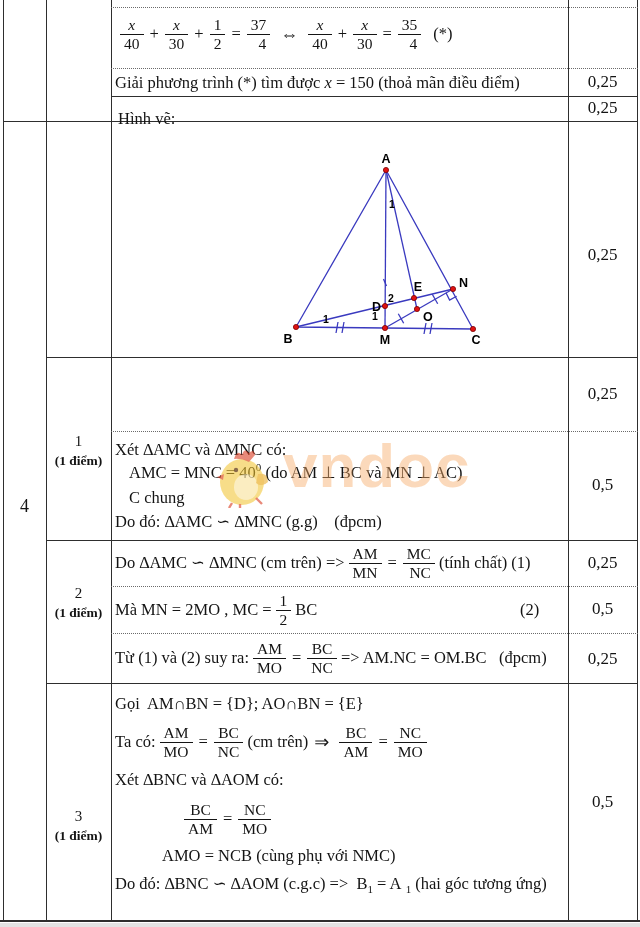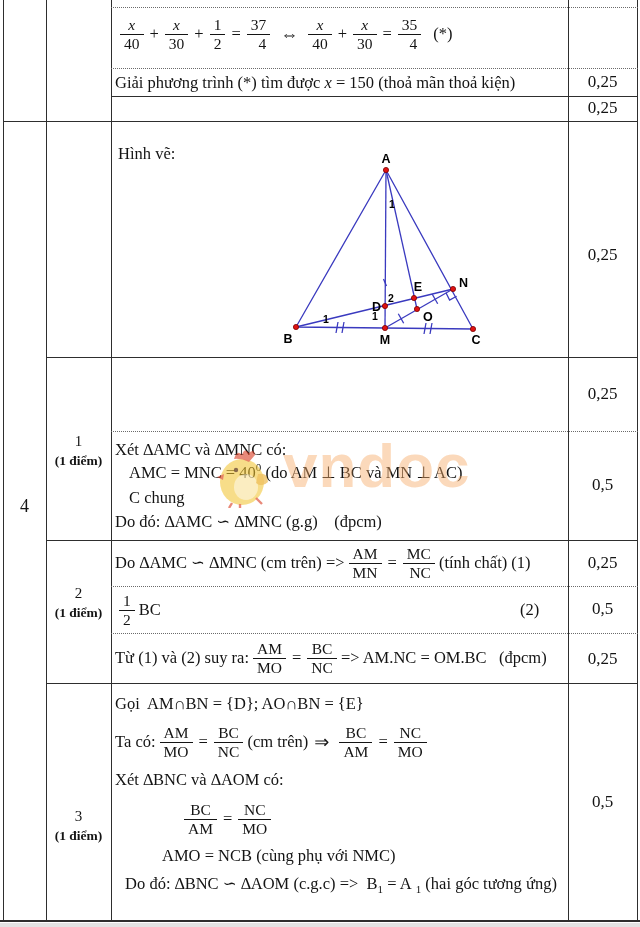--- a/index.html
+++ b/index.html
@@ -88,29 +88,29 @@
       </span>
     <span class="op">=</span>
     <span class="fr">
         <span class="n">35</span>
         <span class="d">4</span>
       </span>
     <span style="margin-left:8px">(*)</span>
   </div>
 
   <div class="line" style="left:115px;top:73px">
-    <span>Giải phương trình (*) tìm được </span><span class="it">x</span>&nbsp;<span>= 150</span>&nbsp;<span>(thoả mãn thoả kiện)</span>
+    <span>Giải phương trình (*) tìm được </span><span class="it">x</span>&nbsp;<span>= 150</span>&nbsp;<span>(thoả mãn điều điểm)</span>
   </div>
   <div class="score" style="top:71px">0,25</div>
 
   <div class="score" style="top:97px">0,25</div>
 
   <div class="abs" style="left:3px;top:496px;width:43px;text-align:center;font-size:18px">4</div>
 
-  <div class="line" style="left:118px;top:144px">Hình vẽ:</div>
+  <div class="line" style="left:118px;top:109px">Hình vẽ:</div>
   <div class="score" style="top:244px">0,25</div>
 
   <svg class="abs" style="left:268px;top:150px" width="225" height="202" viewBox="0 0 225 202">
     <g stroke="#3a3abf" stroke-width="1.3" fill="none">
       <path d="M118,20 L28,177 L205,179 Z"></path>
       <line x1="118" y1="20" x2="117" y2="178"></line>
       <line x1="28" y1="177" x2="185" y2="139"></line>
       <line x1="117" y1="178" x2="185" y2="139"></line>
       <line x1="118" y1="20" x2="149" y2="159"></line>
       <polyline points="178.1,143 181.6,150.1 188.6,146.2"></polyline>
@@ -171,20 +171,21 @@
     <span class="op">=</span>
     <span class="fr">
         <span class="n">MC</span>
         <span class="d">NC</span>
       </span>
     <span>(tính chất) (1)</span>
   </div>
   <div class="score" style="top:552px">0,25</div>
 
   <div class="flexrow" style="left:115px;top:587px;height:46px">
+    <span>Mà MN = 2MO , MC =</span>
     <span class="fr">
         <span class="n">1</span>
         <span class="d">2</span>
       </span>
     <span>BC</span>
   </div>
   <div class="line" style="left:520px;top:600px">(2)</div>
   <div class="score" style="top:598px">0,5</div>
 
   <div class="flexrow" style="left:115px;top:634px;height:48px">
@@ -243,21 +244,21 @@
     <span class="fr">
         <span class="n">NC</span>
         <span class="d">MO</span>
       </span>
   </div>
 
   <div class="line" style="left:162px;top:846px">
     <span>AMO = NCB</span>&nbsp;<span>(cùng phụ với NMC)</span>
   </div>
 
-  <div class="para" style="left:115px;top:872px;width:452px;line-height:24px;text-align:center">
+  <div class="para" style="left:115px;top:872px;width:452px;line-height:24px;text-align:left">
     <span>Do đó: ∆BNC ∽ ∆AOM (c.g.c) =&gt;&nbsp; B</span><sub>1</sub>&nbsp;<span>= A</span>&nbsp;<sub>1</sub>&nbsp;<span>(hai góc tương ứng)</span>
   </div>
 
   <svg class="wm-svg" width="62" height="62" viewBox="0 0 62 62">
     <ellipse cx="30" cy="36" rx="22" ry="23" fill="#f2c42e" opacity="0.8"></ellipse>
     <ellipse cx="34" cy="41" rx="12" ry="13" fill="#fbe9b0" opacity="0.9"></ellipse>
     <path d="M22,13 q3,-10 8,-4 q2,-8 7,-2 q5,-5 6,2 l-6,7 q-8,-4 -15,-3 z" fill="#d93a20" opacity="0.85"></path>
     <circle cx="24" cy="24" r="2.2" fill="#5a2d00"></circle>
     <path d="M12,28 l-7,3 6,3 z" fill="#d93a20" opacity="0.85"></path>
     <path d="M20,57 l-3,5 M28,58 l0,4 M44,52 l6,6" stroke="#d93a20" stroke-width="2.4" fill="none" opacity="0.85"></path>

